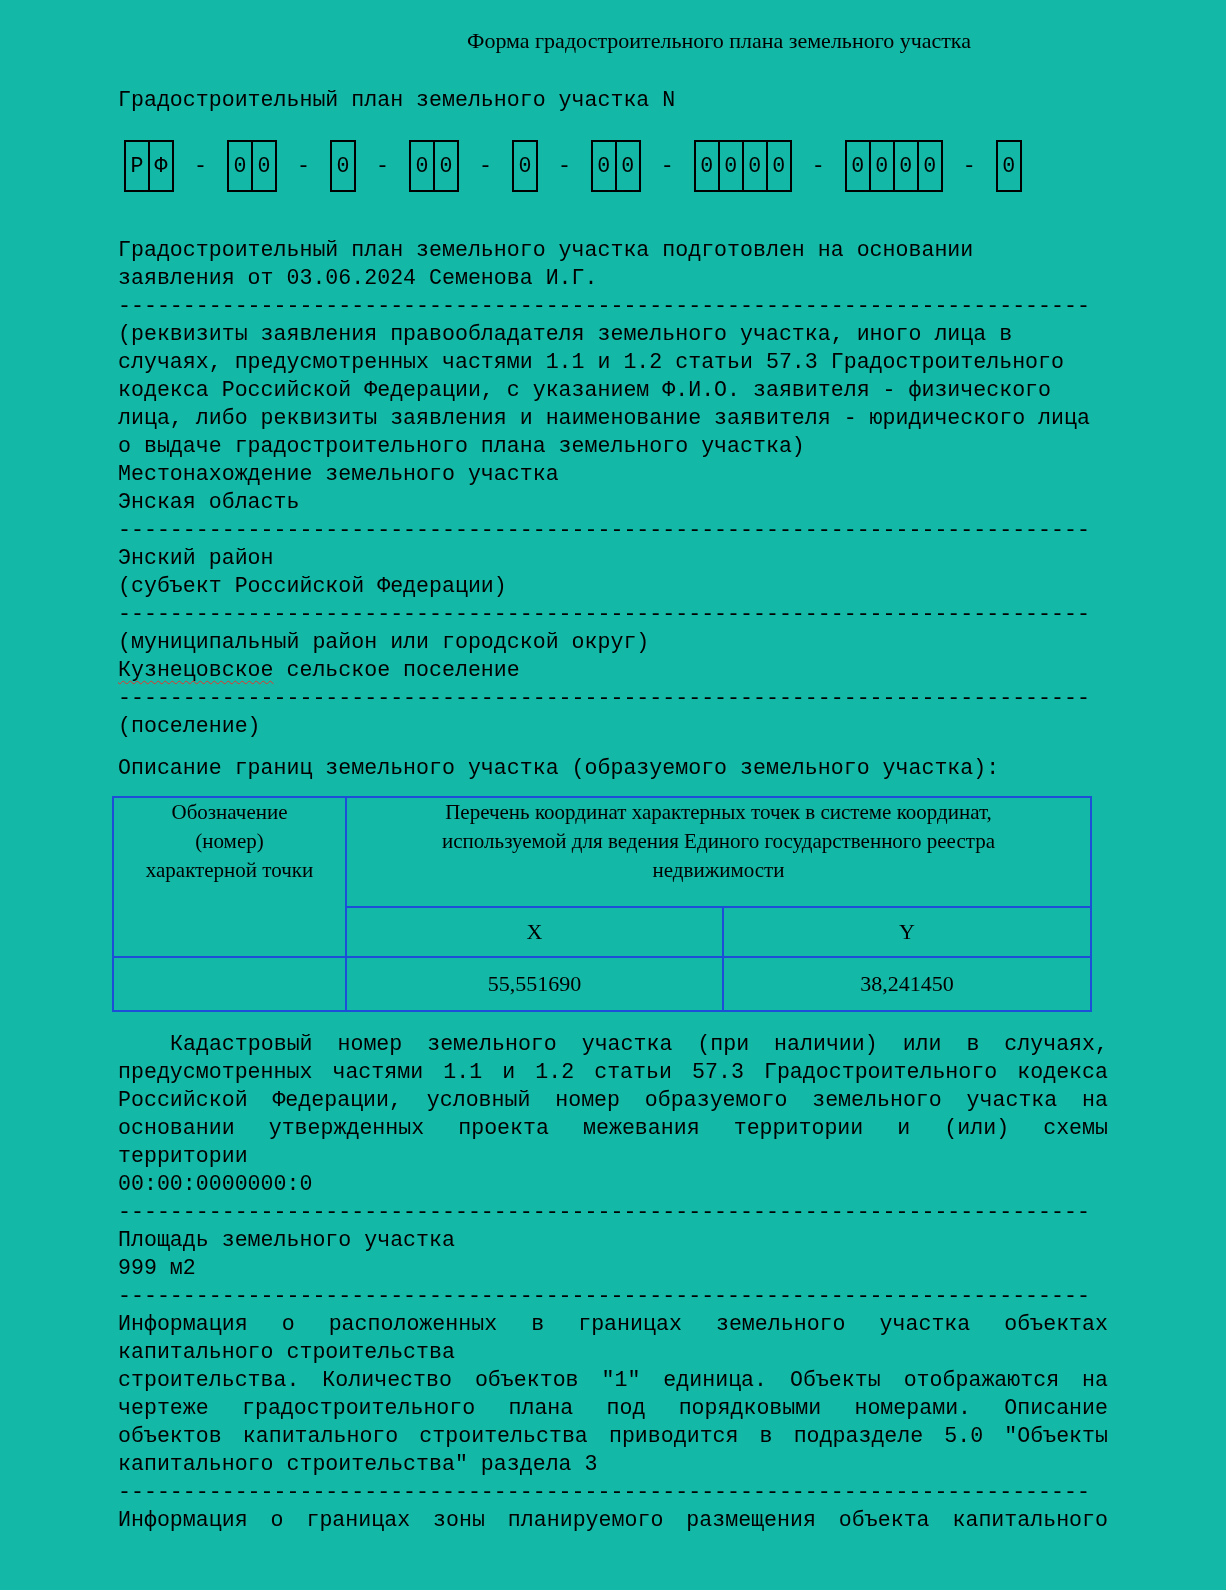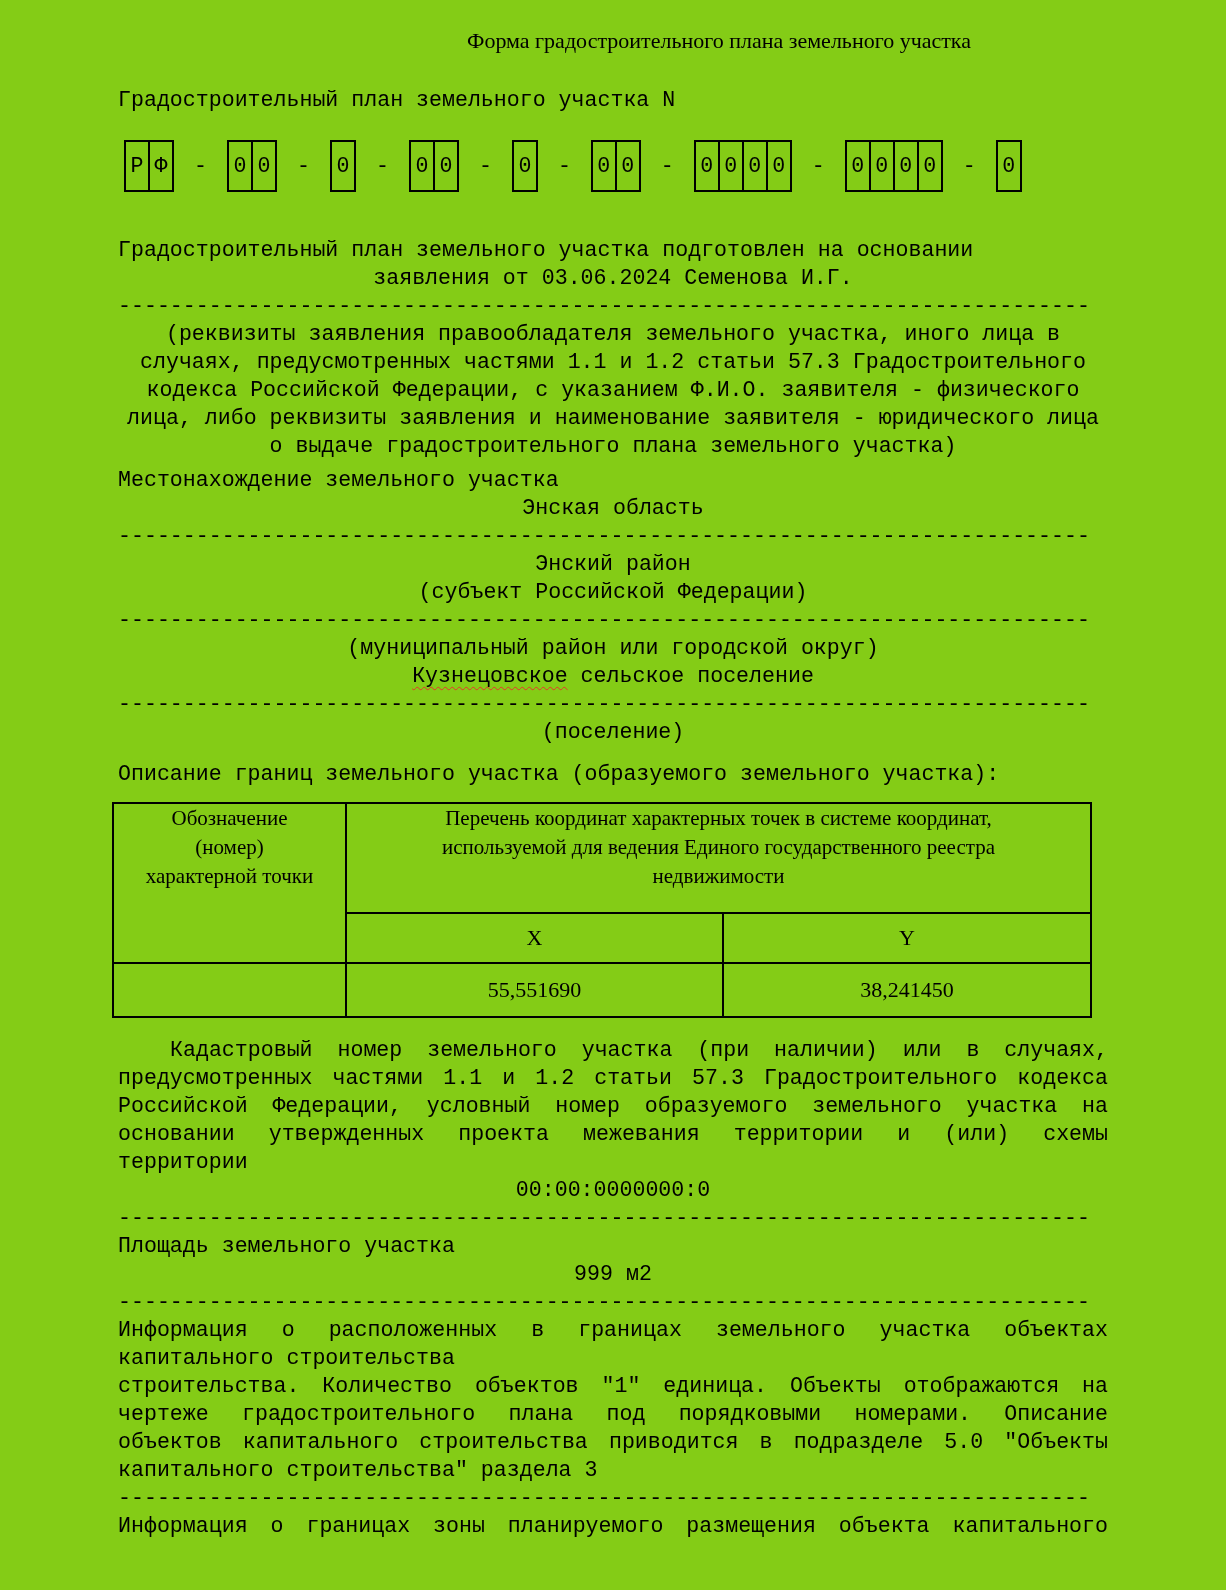--- a/index.html
+++ b/index.html
@@ -2,41 +2,41 @@
 <html lang="ru"><head>
 <meta charset="utf-8">
 <style>
   html, body { margin: 0; padding: 0; background: #ffffff; }
   .page {
     position: relative;
     width: 1226px;
     height: 1590px;
     box-sizing: border-box;
     overflow: hidden;
-    background: #84cc16;
+    background: #14b8a6;
     color: #000000;
     padding: 26px 0 0 118px;
   }
   .title {
     font-family: "Liberation Serif", "DejaVu Serif", serif;
     font-size: 22px;
     line-height: 30px;
     text-align: center;
     width: 990px;
     margin-left: 106px;
     white-space: nowrap;
   }
   .mono {
     font-family: "Liberation Mono", "DejaVu Sans Mono", monospace;
     font-size: 21.6px;
     line-height: 28px;
     width: 990px;
   }
   .ln { min-height: 28px; white-space: normal; }
-  .center { text-align: center; }
+  .center { text-align: left; }
   .just { text-align: justify; text-align-last: justify; }
   .ind { text-indent: 52px; }
   .dashline { overflow: hidden; white-space: nowrap; letter-spacing: 0; }
 
   .heading-n { margin-top: 30px; }
 
   .boxrow {
     margin-top: 26px;
     margin-left: 6px;
     display: flex;
@@ -53,34 +53,34 @@
     height: 52px;
     border: 2px solid #000000;
     display: flex;
     align-items: center;
     justify-content: center;
   }
   .cell + .cell { margin-left: -2px; }
   .sep { display: inline-block; }
 
   .basis    { margin-top: 44px; }
-  .location { margin-top: 6px; }
+  .location { }
   .intro    { margin-top: 14px; }
 
   .tbl {
     border-collapse: collapse;
     table-layout: fixed;
     width: 978px;
     margin: 14px 0 18px -6px;
     font-family: "Liberation Serif", "DejaVu Serif", serif;
     font-size: 21px;
     color: #000000;
   }
   .tbl th, .tbl td {
-    border: 2px solid #000000;
+    border: 2px solid #1d4ed8;
     text-align: center;
     font-weight: normal;
     padding: 0;
   }
   .th-point  { vertical-align: top; padding-top: 6px; line-height: 29px; white-space: pre-line; }
   .th-coords { vertical-align: top; padding-top: 6px; line-height: 29px; white-space: pre-line; height: 108px; }
   .th-axis   { height: 48px; font-size: 22px; }
   .td-val    { height: 52px; font-size: 22px; }
 
   .misspelled {

